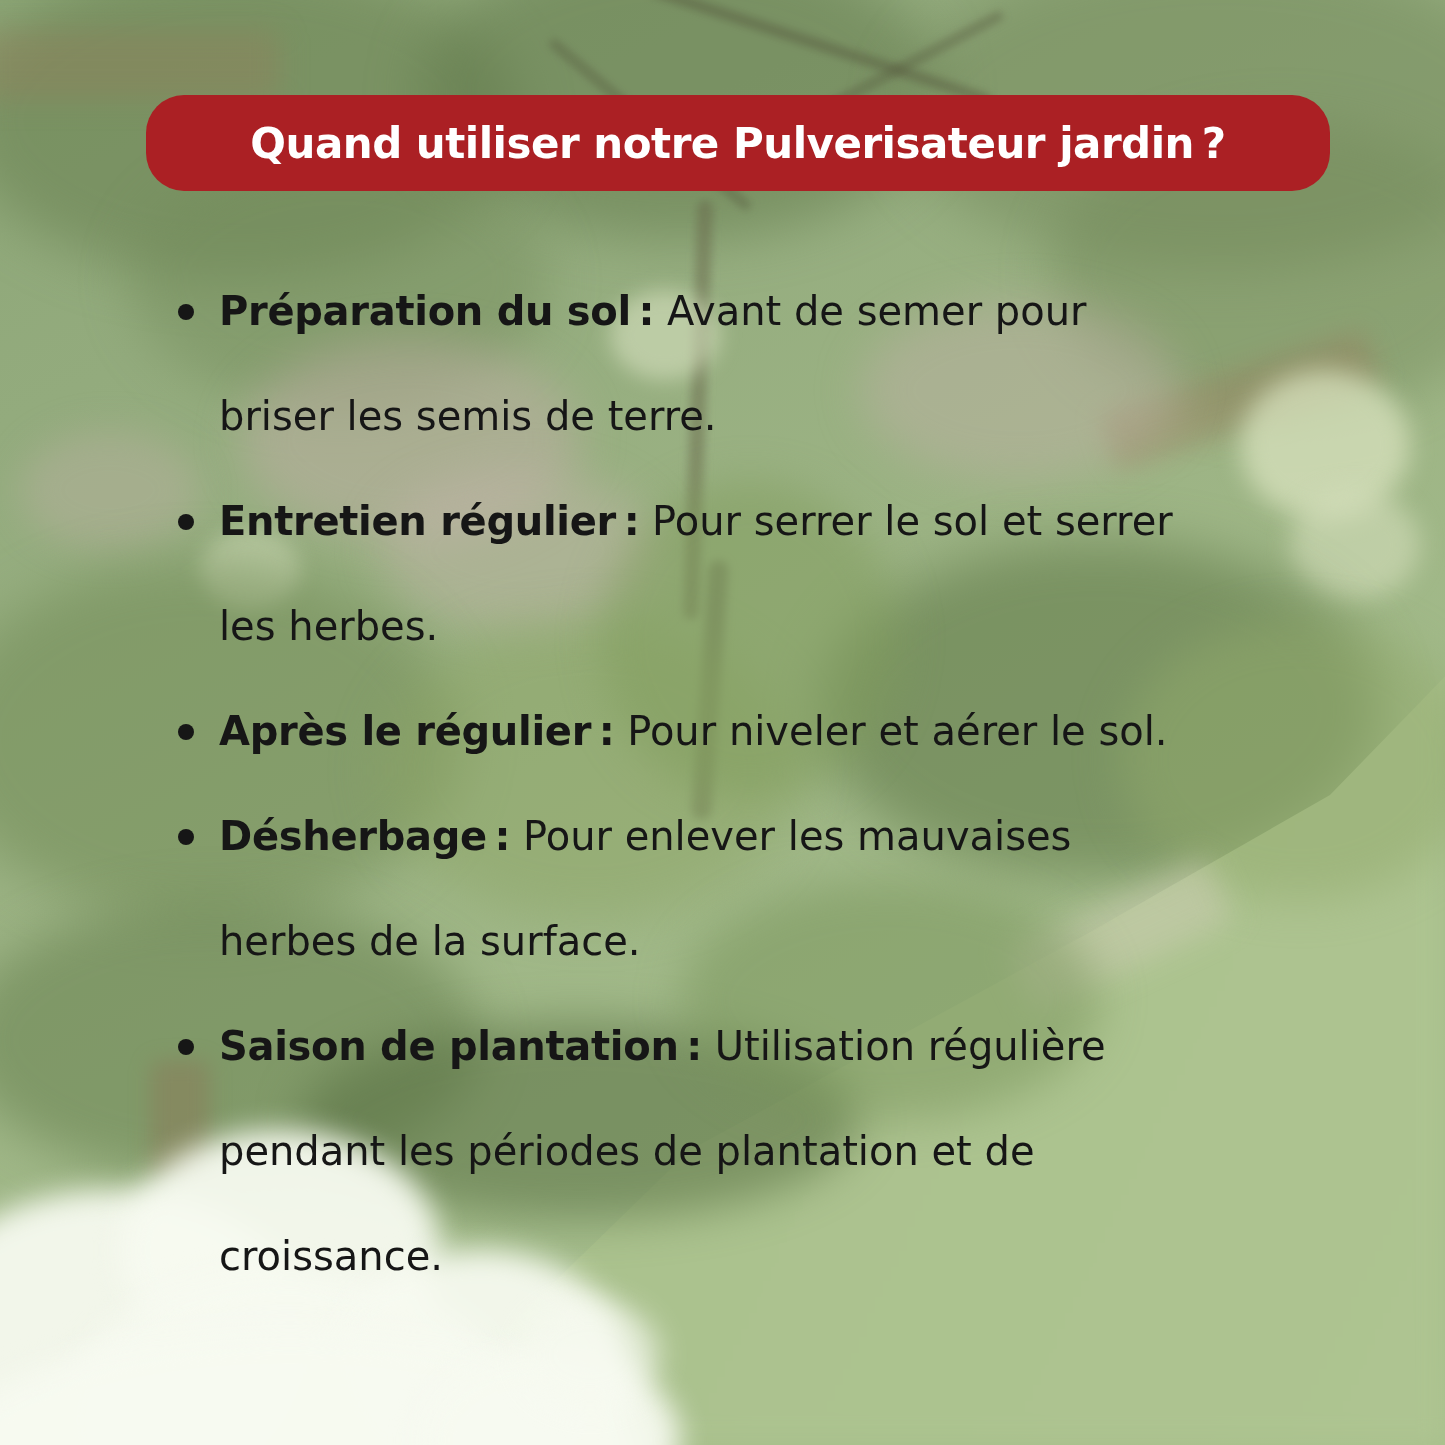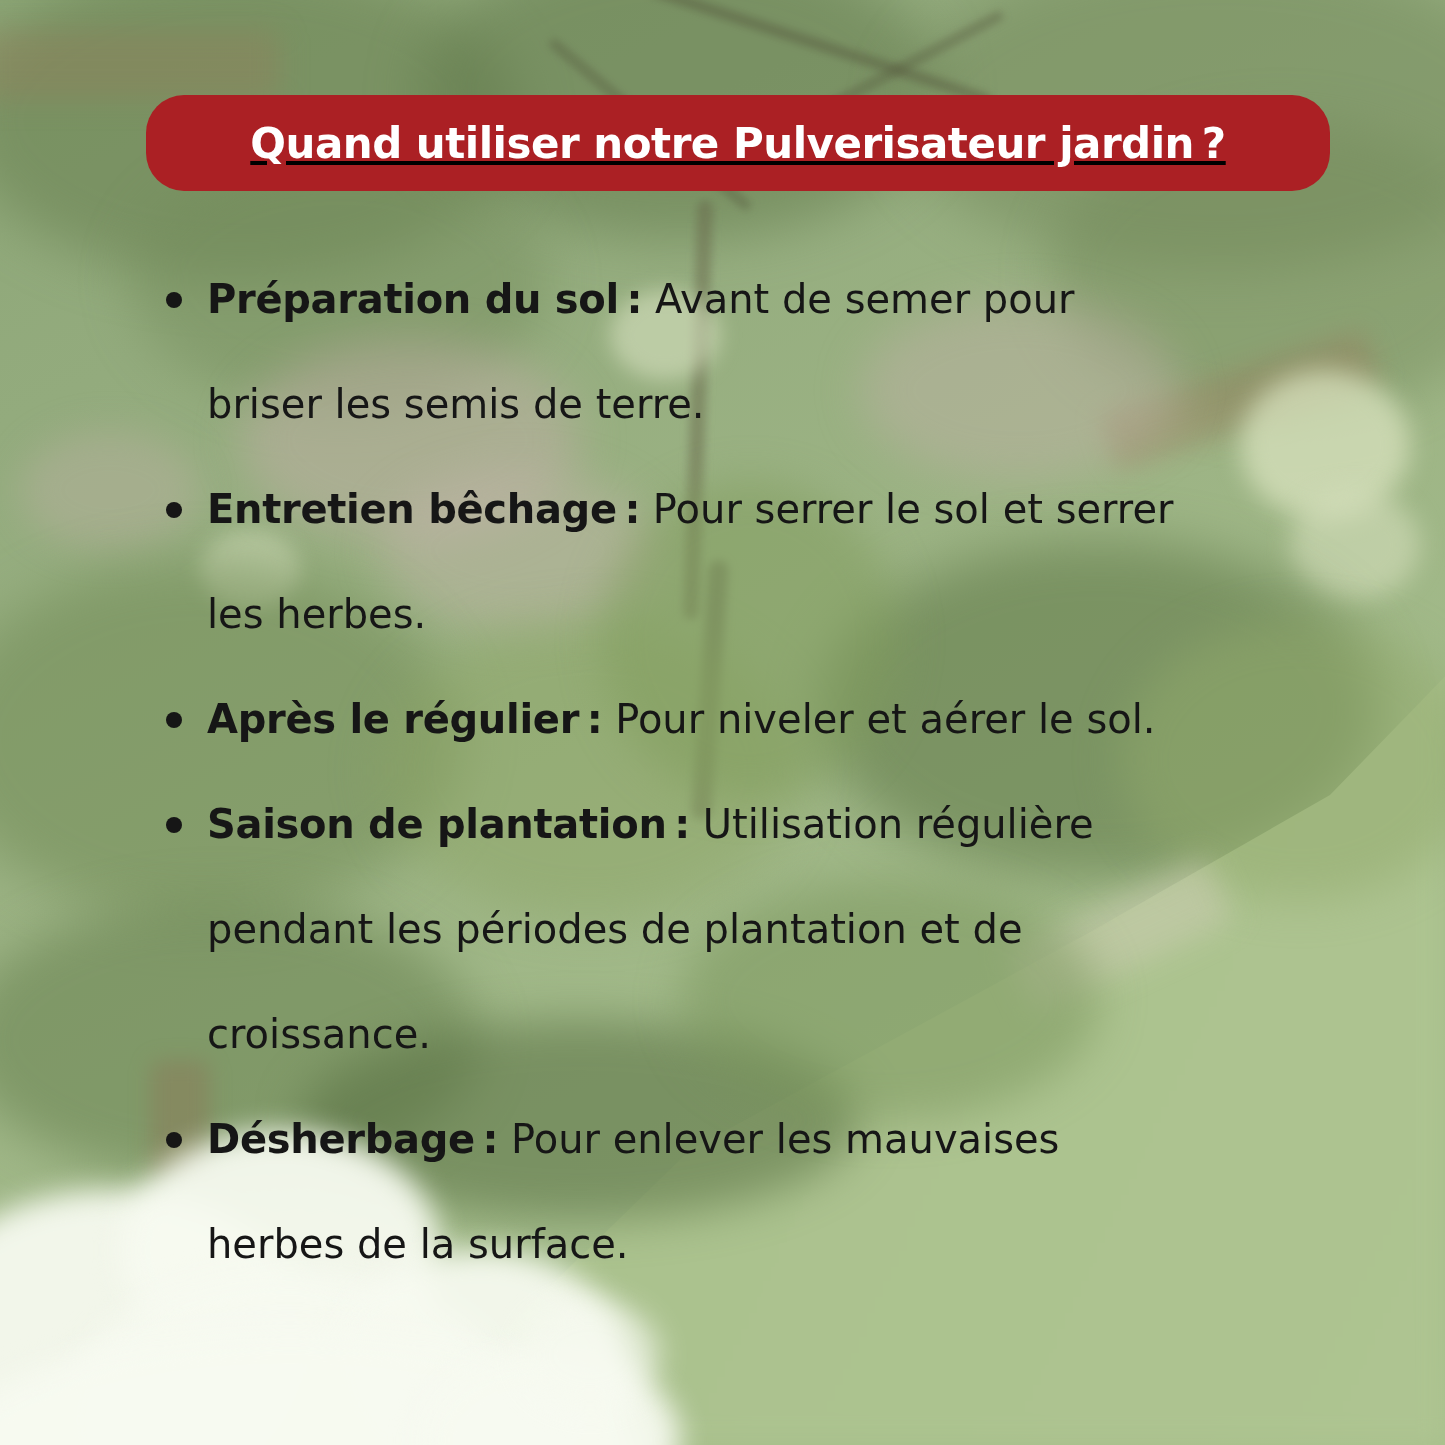--- a/index.html
+++ b/index.html
@@ -18,28 +18,28 @@
     position:absolute;inset:0;
     background:linear-gradient(115deg,#a5bd88 0%,#abc28e 55%,#aec491 100%);
     clip-path:polygon(1500px 620px,1500px 1500px,330px 1500px,690px 1150px,1085px 935px,1330px 795px);
     filter:blur(12px);
   }
   .cloud-puff{position:absolute;border-radius:50%;background:rgba(247,250,240,0.94);filter:blur(14px);}
   
   .banner{
     position:absolute;left:146px;top:95px;width:1184px;height:96px;
     background:#ab2024;border-radius:38px;
-    display:flex;align-items:center;justify-content:center;text-decoration:underline;
+    display:flex;align-items:center;justify-content:center;
   }
   .banner-title{
     color:#ffffff;font-size:42px;font-weight:700;letter-spacing:-0.5px;white-space:nowrap;
   }
   
   .list{
-    position:absolute;left:166px;top:247px;margin:0;padding:0;list-style:none;
+    position:absolute;left:166px;top:247px;margin:12px;padding:0;list-style:none;
     color:#161616;
   }
   .item{display:flex;align-items:flex-start;}
   .dot{
     flex:0 0 16px;width:16px;height:16px;border-radius:50%;
     background:#161616;margin-top:45px;margin-right:25px;
   }
   .lines{font-size:40px;line-height:105px;}
   .line{white-space:nowrap;}
   .lead{font-weight:700;letter-spacing:-0.3px;}
@@ -115,43 +115,43 @@
       <span class="dot"></span>
       <div class="lines">
         <div class="line"><span class="lead">Préparation du sol :</span><span class="rest"> Avant de semer pour</span></div>
         <div class="line">briser les semis de terre.</div>
       </div>
     </li>
 
     <li class="item">
       <span class="dot"></span>
       <div class="lines">
-        <div class="line"><span class="lead">Entretien bêchage :</span><span class="rest"> Pour serrer le sol et serrer</span></div>
+        <div class="line"><span class="lead">Entretien régulier :</span><span class="rest"> Pour serrer le sol et serrer</span></div>
         <div class="line">les herbes.</div>
       </div>
     </li>
 
     <li class="item">
       <span class="dot"></span>
       <div class="lines">
         <div class="line"><span class="lead">Après le régulier :</span><span class="rest"> Pour niveler et aérer le sol.</span></div>
       </div>
     </li>
 
     <li class="item">
       <span class="dot"></span>
       <div class="lines">
-        <div class="line"><span class="lead">Saison de plantation :</span><span class="rest"> Utilisation régulière</span></div>
-        <div class="line">pendant les périodes de plantation et de</div>
-        <div class="line">croissance.</div>
+        <div class="line"><span class="lead">Désherbage :</span><span class="rest"> Pour enlever les mauvaises</span></div>
+        <div class="line">herbes de la surface.</div>
       </div>
     </li>
 
     <li class="item">
       <span class="dot"></span>
       <div class="lines">
-        <div class="line"><span class="lead">Désherbage :</span><span class="rest"> Pour enlever les mauvaises</span></div>
-        <div class="line">herbes de la surface.</div>
+        <div class="line"><span class="lead">Saison de plantation :</span><span class="rest"> Utilisation régulière</span></div>
+        <div class="line">pendant les périodes de plantation et de</div>
+        <div class="line">croissance.</div>
       </div>
     </li>
 
   </ul>
 </div>
 
 </body></html>

